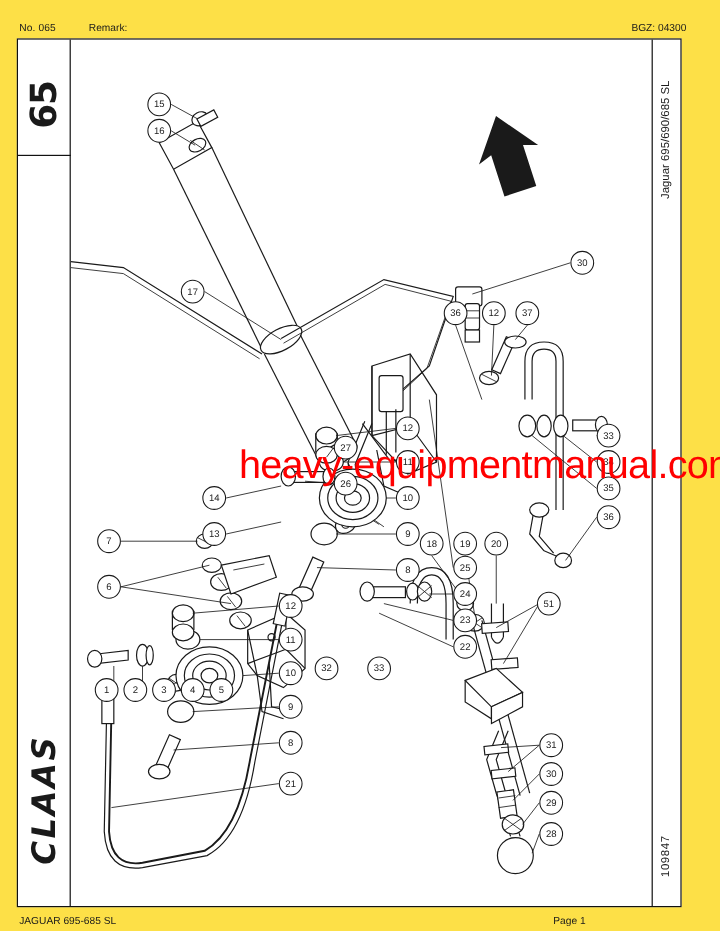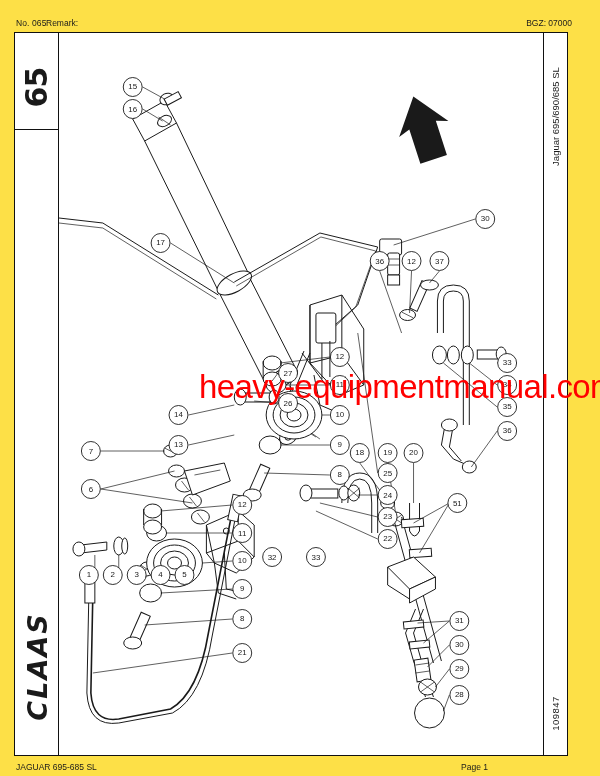--- a/index.html
+++ b/index.html
@@ -6,21 +6,21 @@
   body{
     width:600px;height:776px;position:relative;overflow:hidden;
     font-family:"Liberation Sans", sans-serif;
     color:#1a1a1a;
   }
   .page{position:absolute;inset:0;background:#fde047;}
 
   
   .hdr{position:absolute;top:18px;left:0;width:600px;height:14px;}
   .hdr .no{position:absolute;left:16px;top:0;font-size:8.5px;letter-spacing:.1px;white-space:nowrap;}
-  .hdr .remark{position:absolute;left:46px;top:0;font-size:8.5px;white-space:nowrap;}
+  .hdr .remark{position:absolute;left:74px;top:0;font-size:8.5px;white-space:nowrap;}
   .hdr .bgz{position:absolute;right:28px;top:0;font-size:8.5px;white-space:nowrap;}
 
   
   .ftr{position:absolute;top:762px;left:0;width:512px;height:14px;}
   .ftr .model{position:absolute;left:16px;top:0;font-size:8.5px;white-space:nowrap;}
   .ftr .pg{position:absolute;right:24px;top:0;font-size:8.5px;white-space:nowrap;}
 
   
   .frame{
     position:absolute;left:14px;top:32px;width:554px;height:724px;
@@ -86,21 +86,21 @@
   }
 </style>
 </head>
 <body>
 
 <div class="page">
 
   <div class="hdr">
     <div class="no">No. 065</div>
     <div class="remark">Remark:</div>
-    <div class="bgz">BGZ: 07000</div>
+    <div class="bgz">BGZ: 04300</div>
   </div>
 
   <div class="frame">
 
     <div class="rail-left">
       <div class="grp-num">
         <span>65</span>
       </div>
       <div class="grp-line"></div>
       <div class="claas">

